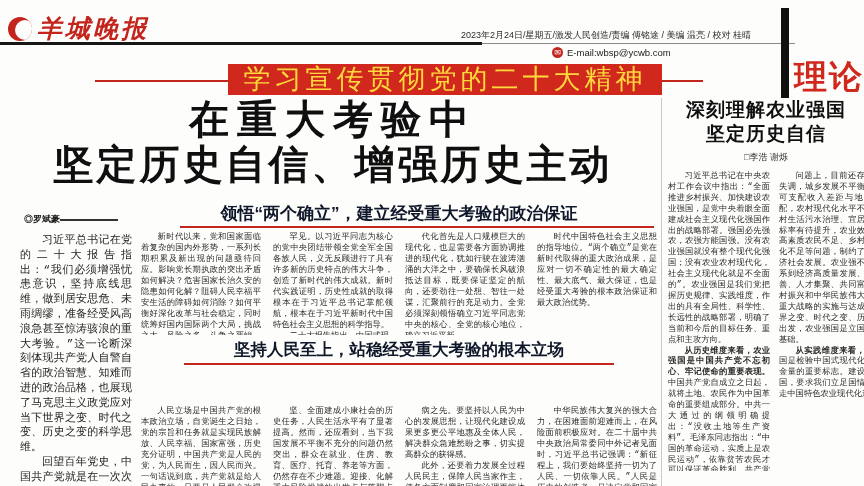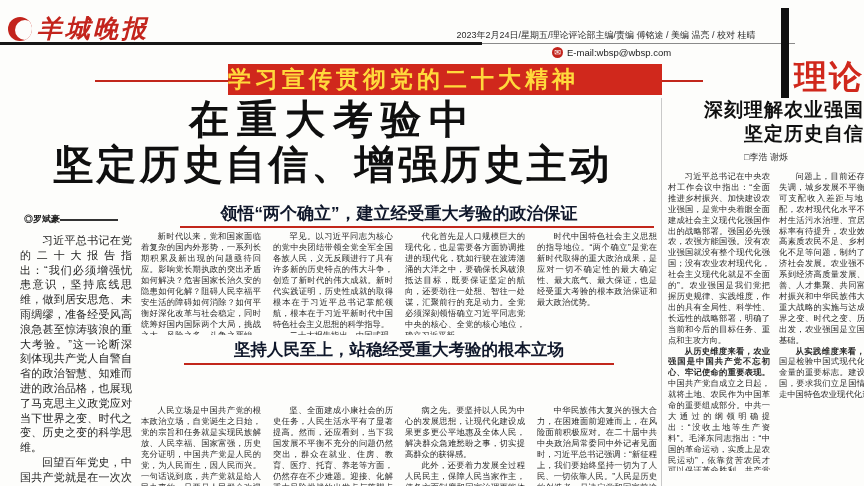--- a/index.html
+++ b/index.html
@@ -21,77 +21,77 @@
               font-size:9.5px;color:#222;}
   .mail-badge{width:11px;height:11px;border-radius:50%;background:#c3241c;color:#fff;
               font-size:8px;line-height:11px;text-align:center;}
   .section-label{position:absolute;top:8px;right:0;display:flex;align-items:stretch;}
   .section-bar{width:8px;background:#101010;margin-right:5px;}
   .section-text{color:#d0281c;font-size:33px;font-weight:900;letter-spacing:2px;line-height:42px;margin-top:48px;}
 
   
   .banner-line{position:absolute;top:80px;left:95px;width:608px;height:2px;background:#c2271b;}
   .banner{position:absolute;top:64px;left:228px;width:434px;height:31px;background:#d0281c;
-          color:#ffd93c;font-size:23px;font-weight:bold;text-align:left;line-height:31px;
+          color:#ffd93c;font-size:27px;font-weight:normal;text-align:center;line-height:31px;
           letter-spacing:4px;}
 
   
   .headline{position:absolute;top:97px;left:8px;width:650px;text-align:center;color:#0f0f0f;}
   .headline .l1{font-size:40px;font-weight:900;letter-spacing:8px;line-height:44px;}
   .headline .l2{font-size:40px;font-weight:900;letter-spacing:3px;line-height:46px;}
 
   .byline{position:absolute;top:213px;left:24px;font-size:9px;font-weight:bold;color:#222;
           display:flex;align-items:center;}
   .byline-rule{display:inline-block;width:58px;height:2px;background:#333;}
 
   .subhead{position:absolute;left:140px;width:518px;text-align:center;font-weight:bold;color:#0f172a;}
   .subhead1{top:202px;font-size:17px;}
   .subhead2{top:339px;font-size:16.5px;}
   .red-underline{position:absolute;height:2px;background:#c2271b;}
   .ul1{top:226px;left:180px;width:474px;}
   .ul2{top:363px;left:184px;width:430px;}
 
   
-  .serif{font-family:Liberation Sans, sans-serif;}
+  .serif{font-family:Liberation Mono, monospace;}
   .intro-col{position:absolute;top:233px;left:20px;width:112px;height:251px;overflow:hidden;
              font-size:11px;line-height:14.8px;text-align:justify;color:#1d1d1d;}
   .intro-col p{margin:0;text-indent:2em;}
   .col-row{position:absolute;left:141px;width:516px;display:flex;gap:12px;overflow:hidden;}
   .upper-row{top:231px;height:104px;}
   .lower-row{top:369px;height:116px;margin-top:36px;}
   .col{flex:1;font-size:8.3px;line-height:11px;text-align:justify;color:#2a2a2a;overflow:hidden;}
   .col p{margin:0;text-indent:2em;}
 
   
   .v-divider{position:absolute;left:661px;top:98px;width:1px;height:388px;background:#c9c9c9;}
   .sidebar{position:absolute;left:668px;top:98px;width:196px;height:388px;overflow:hidden;}
-  .s-title{text-align:right;font-size:19px;font-weight:900;line-height:24px;color:#101010;letter-spacing:1px;}
+  .s-title{text-align:center;font-size:19px;font-weight:900;line-height:24px;color:#101010;letter-spacing:1px;}
   .s-byline{text-align:center;font-size:9px;color:#333;margin-top:5px;}
   .s-body{margin-top:7px;display:flex;gap:9px;height:300px;overflow:hidden;}
   .s-col{font-size:8.3px;line-height:10.9px;text-align:justify;color:#2a2a2a;overflow:hidden;}
   .s-col-a{width:102px;flex:none;}
   .s-col-b{width:112px;flex:none;}
   .s-col p{margin:0;text-indent:2em;}
   .lead{font-weight:bold;}
 </style>
 </head>
 <body>
 
 <div class="page">
 
   <div class="logo">
     <span class="crescent"></span>
     <span class="logo-text">羊城晚报</span>
   </div>
   <div class="rule-thick"></div>
   <div class="rule-thin"></div>
-  <div class="date-line">2023年2月24日/星期五/理论评论部主编/责编 傅铭途 / 美编 温亮 / 校对 桂晴</div>
+  <div class="date-line">2023年2月24日/星期五/激发人民创造/责编 傅铭途 / 美编 温亮 / 校对 桂晴</div>
   <div class="email-line">
     <span class="mail-badge">✉</span>
-    <span>E-mail:wbsp@wbsp.com</span>
+    <span>E-mail:wbsp@ycwb.com</span>
   </div>
   <div class="section-label">
     <span class="section-bar"></span>
     <span class="section-text">理论</span>
   </div>
 
   <div class="banner-line"></div>
   <div class="banner">学习宣传贯彻党的二十大精神</div>
 
   <div class="headline">

